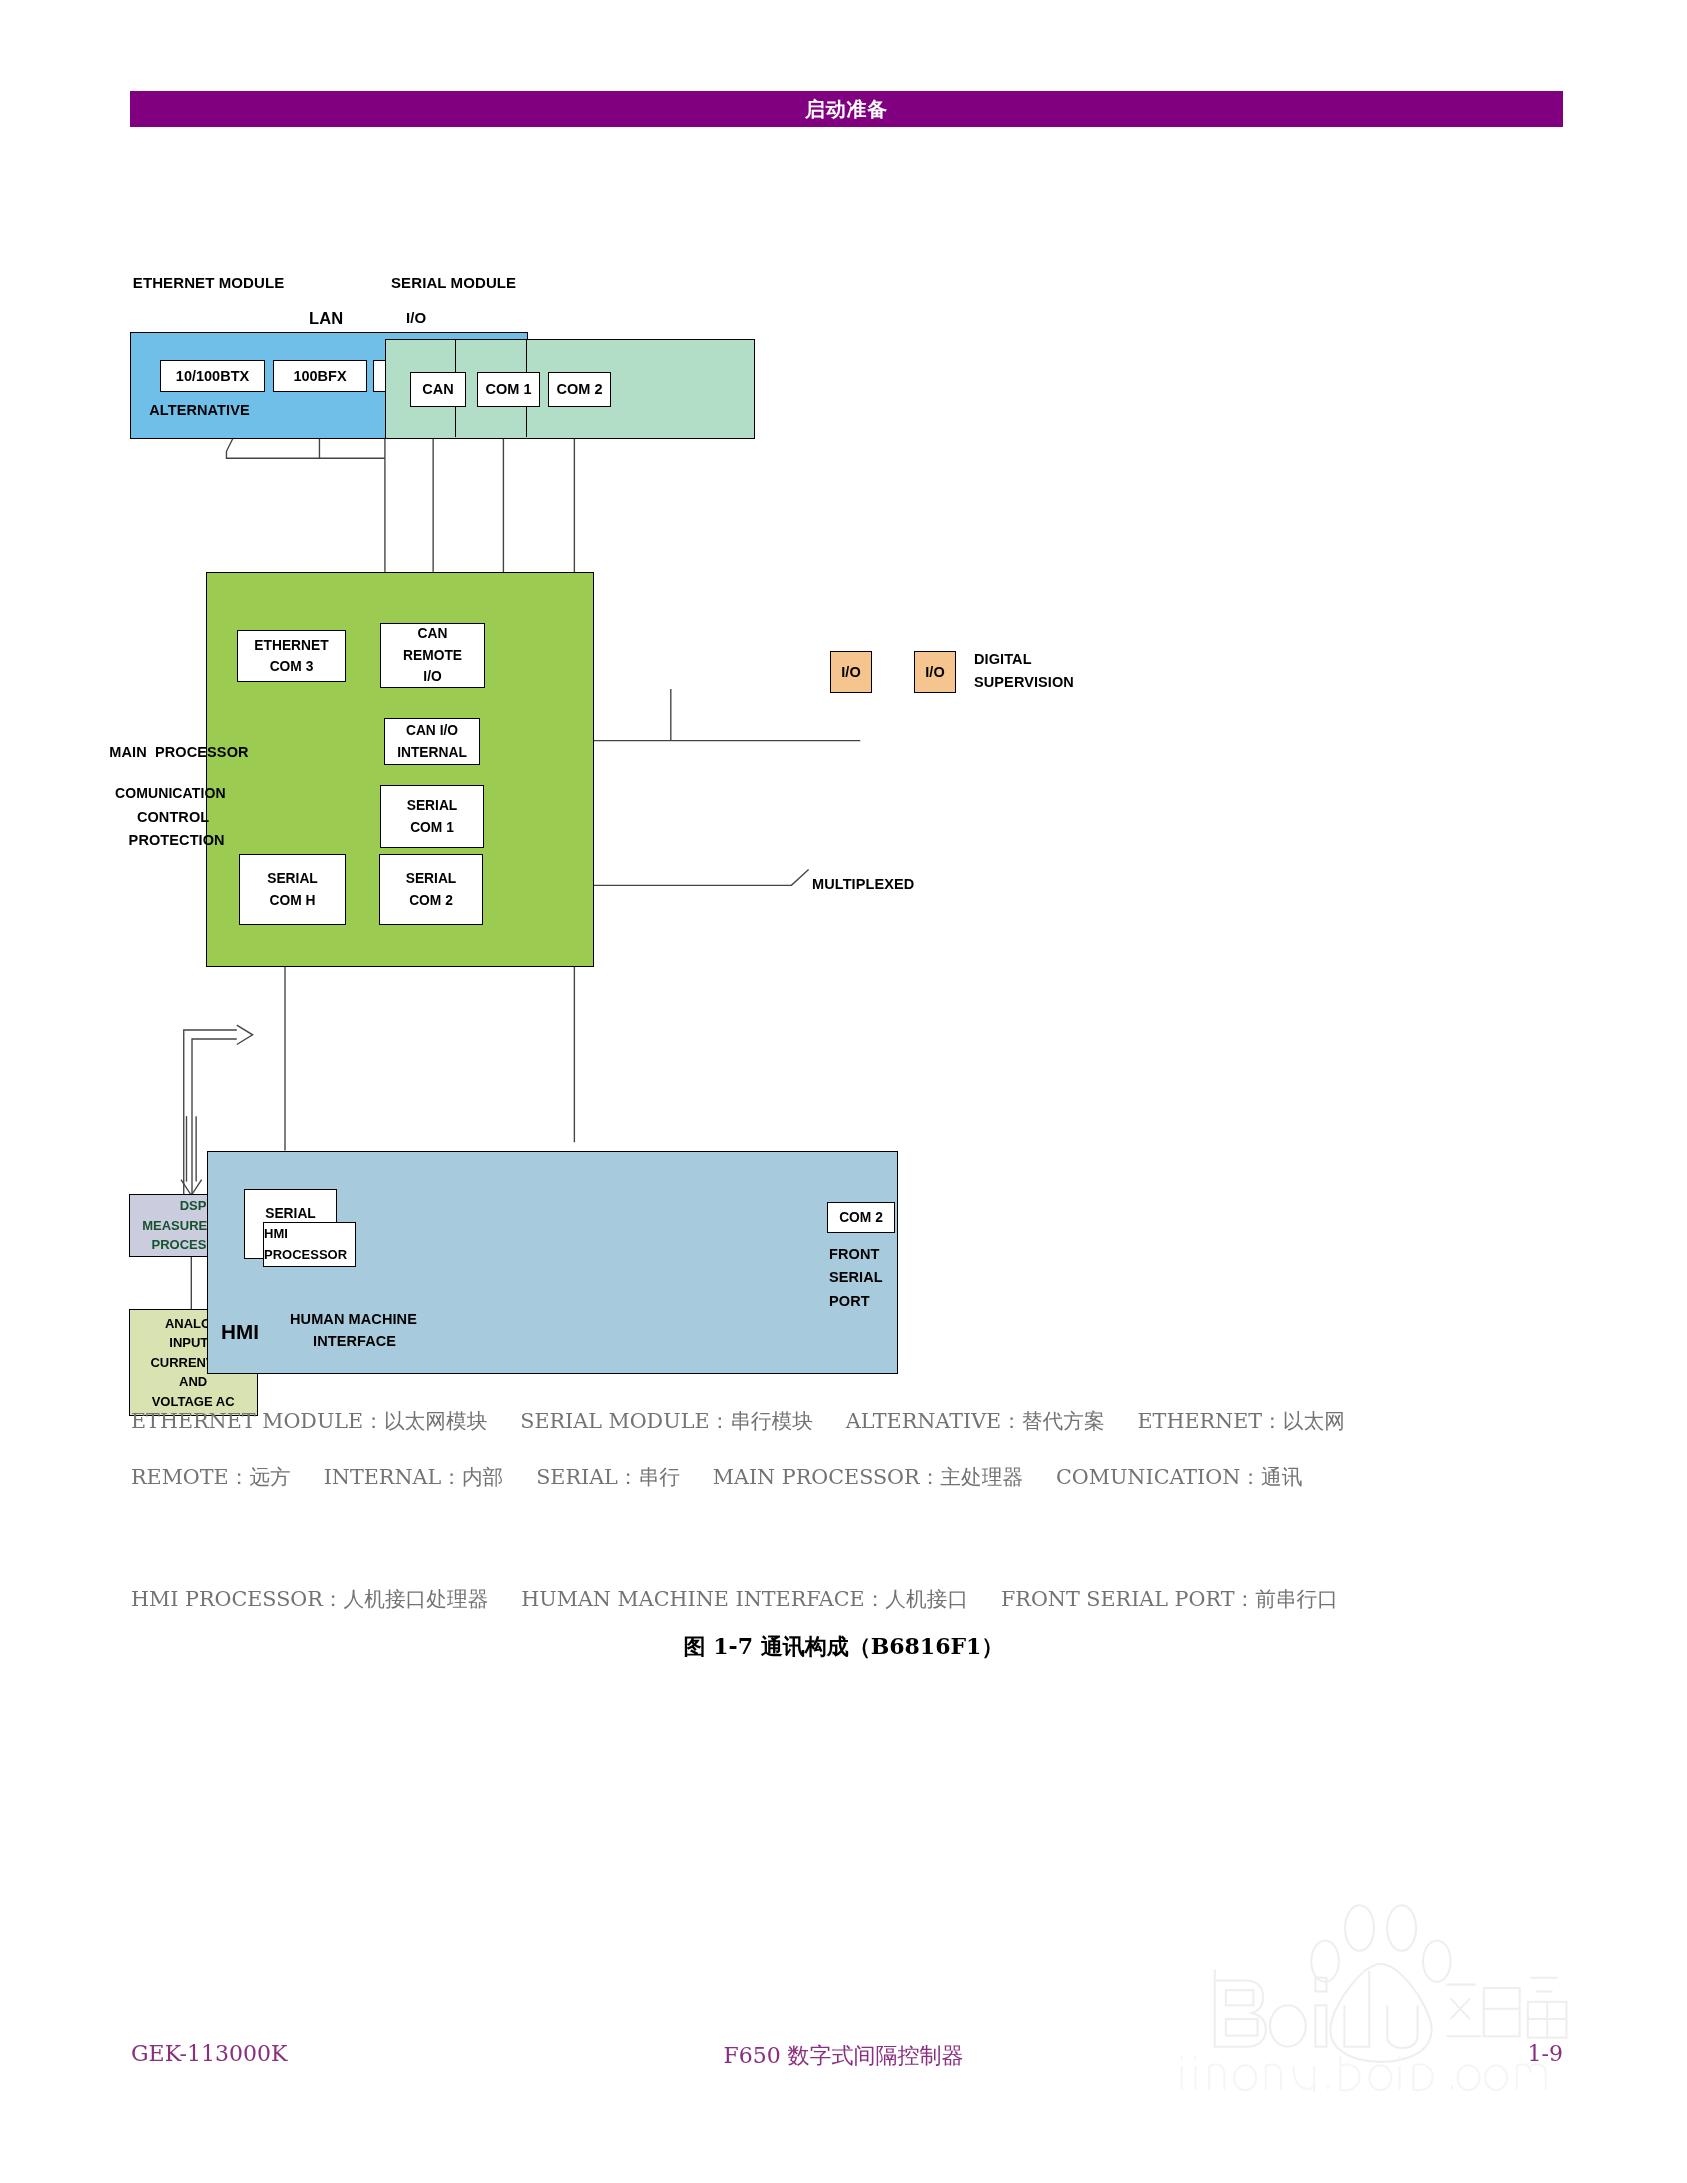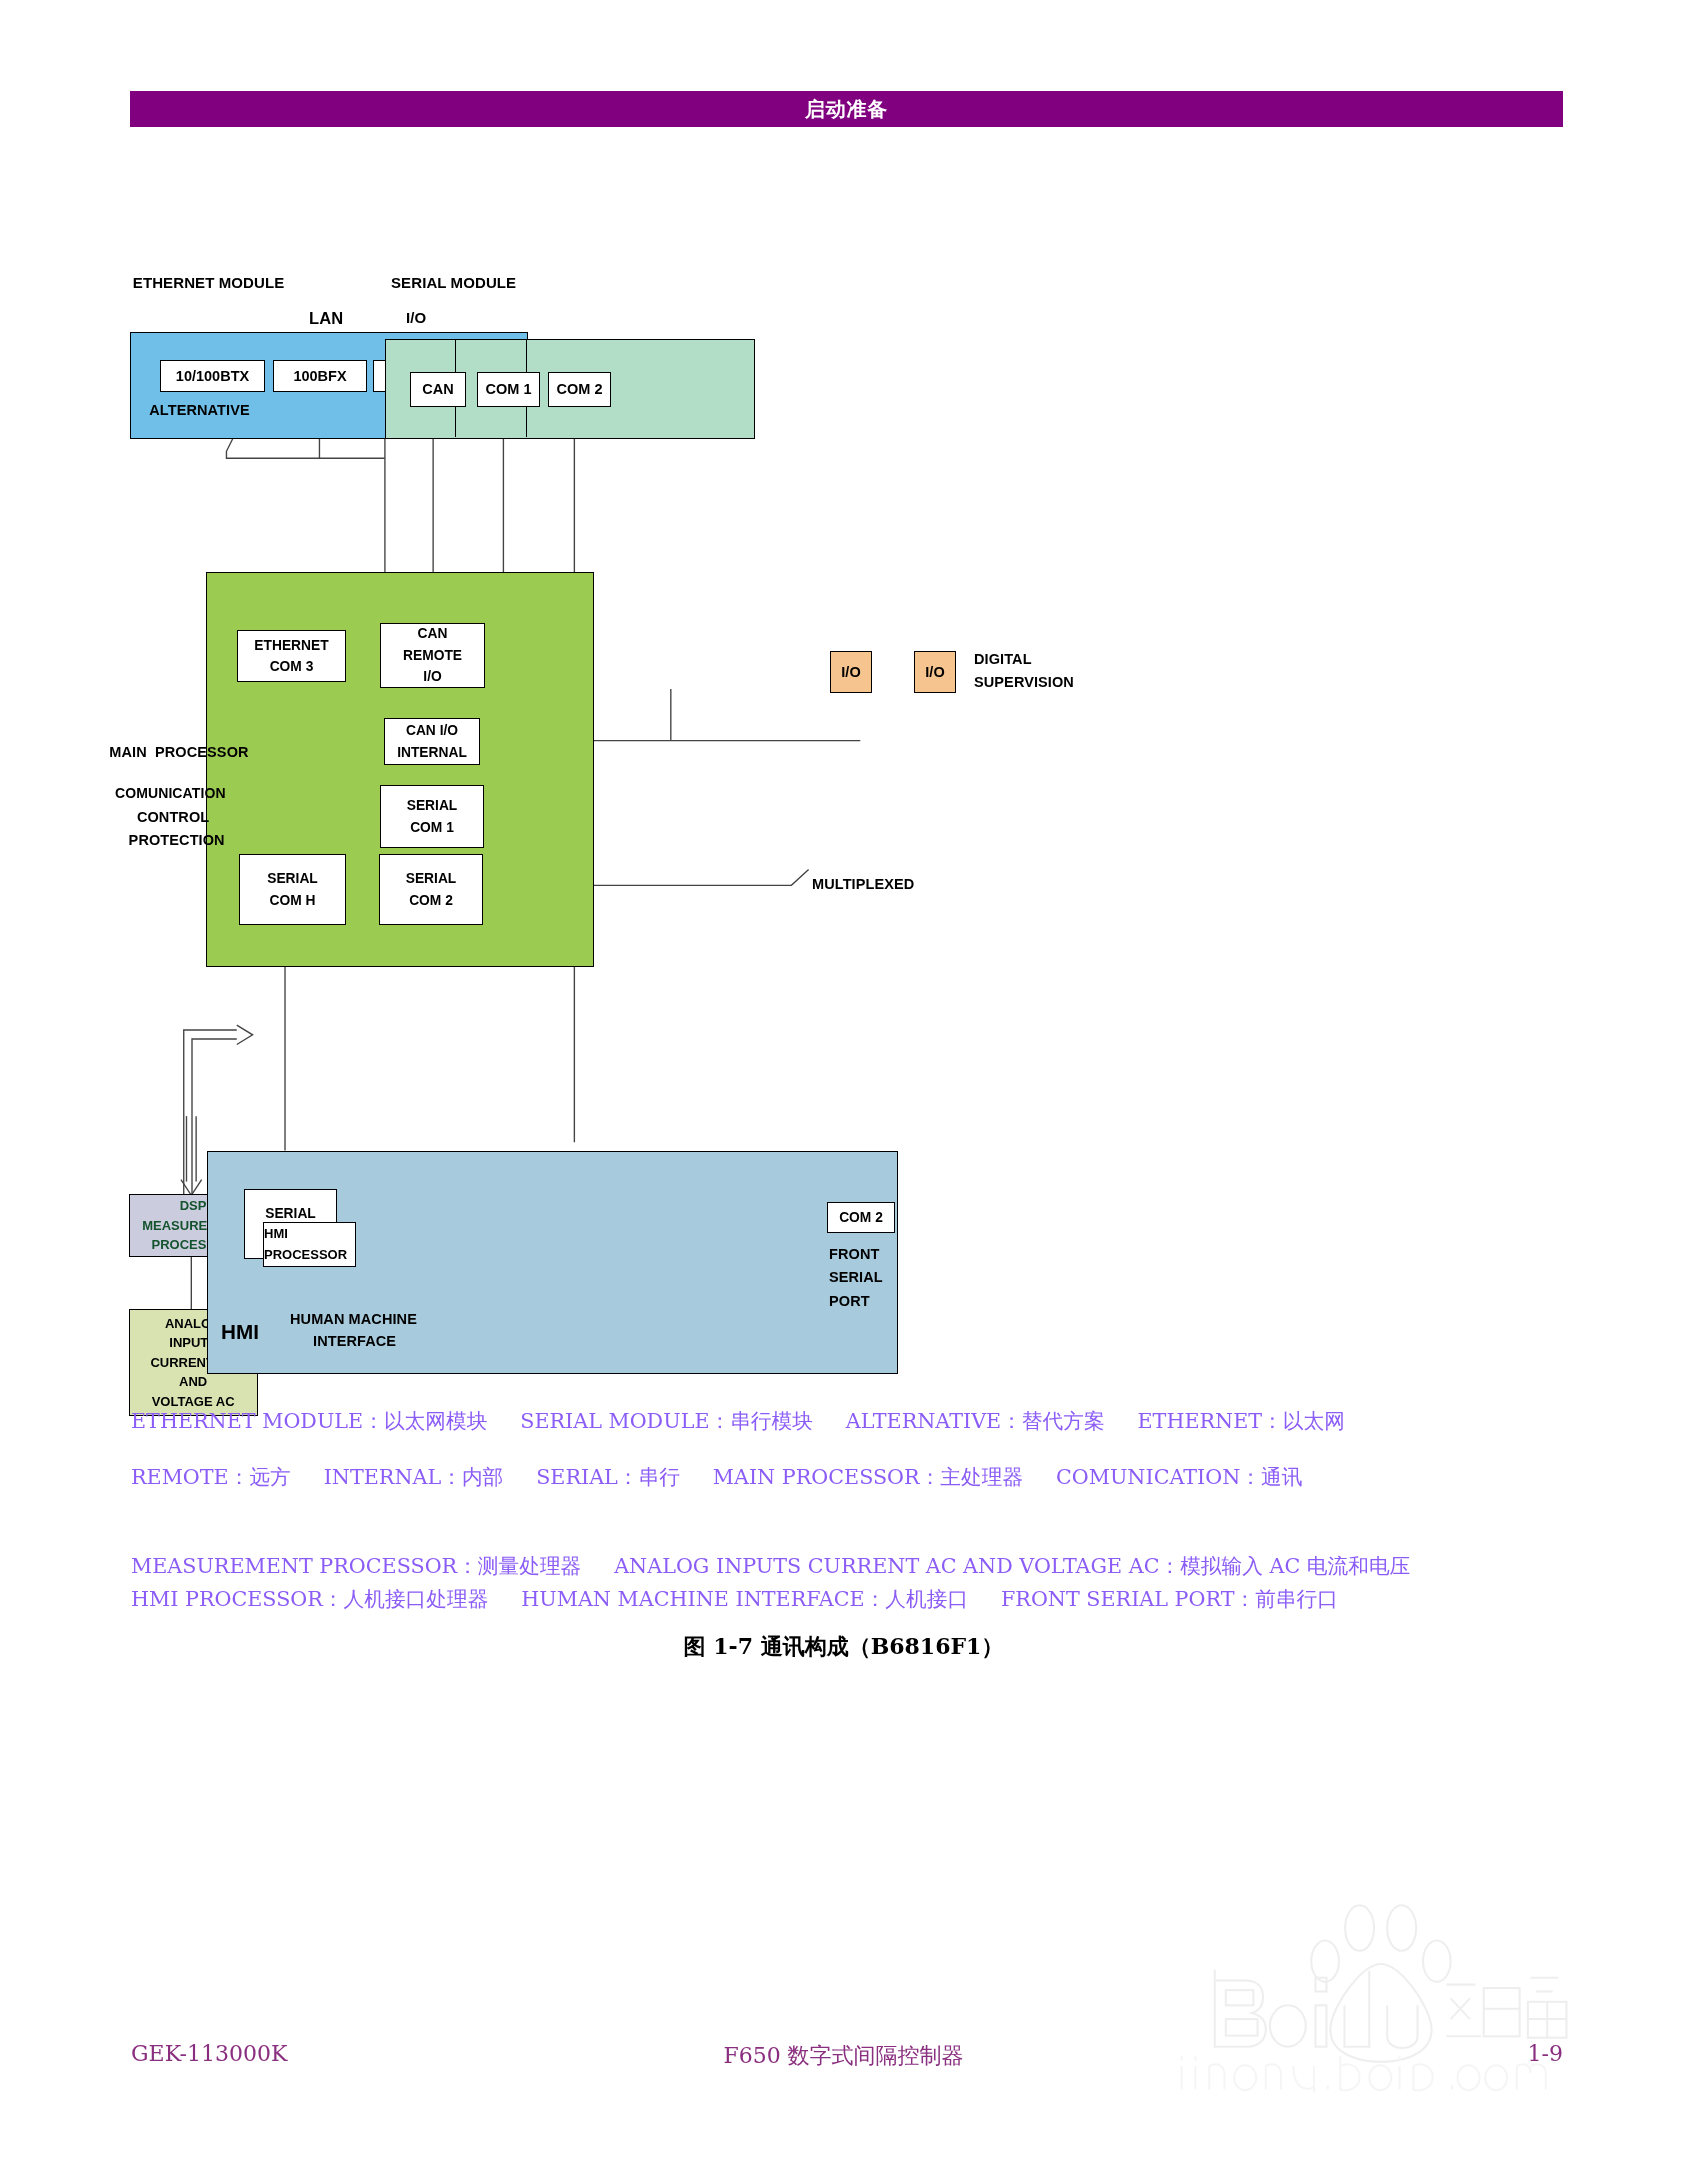--- a/index.html
+++ b/index.html
@@ -38,21 +38,21 @@
   .box-analog{position:absolute;background:#d9e3b2;border:1.4px solid #000;
     display:flex;flex-direction:column;align-items:center;justify-content:center;
     font-family:"Liberation Sans",sans-serif;font-weight:700;color:#000;line-height:1.5;}
   .box-io{position:absolute;background:#f5c48f;border:1.4px solid #000;
     display:flex;align-items:center;justify-content:center;
     font-family:"Liberation Sans",sans-serif;font-weight:700;color:#000;}
   .divline{position:absolute;background:#000;}
 
   
   .gloss{position:absolute;left:131px;width:1461px;
-    font-family:"DejaVu Serif","Liberation Serif",serif;font-size:20.7px;color:#8b5cf6;white-space:pre;}
+    font-family:"DejaVu Serif","Liberation Serif",serif;font-size:20.7px;color:#737373;white-space:pre;}
   .caption{position:absolute;left:0;top:1632px;width:1687px;text-align:center;
     font-family:"DejaVu Serif","Liberation Serif",serif;font-weight:700;font-size:22px;color:#000;}
 
   
   #wm{position:absolute;left:1172px;top:1888px;width:400px;height:207px;opacity:.30;pointer-events:none;}
 
   
   .foot{position:absolute;top:2041px;font-family:"DejaVu Serif","Liberation Serif",serif;
     font-size:22px;color:#8a2f7f;}
   .foot-left{left:131px;}
@@ -225,21 +225,20 @@
       <span>COM 2</span>
     </div>
     <div class="dlabel" style="left:699px;top:943px;font-size:14.5px;">FRONT</div>
     <div class="dlabel" style="left:699px;top:966px;font-size:14.5px;">SERIAL</div>
     <div class="dlabel" style="left:699px;top:990px;font-size:14.5px;">PORT</div>
 
   </div>
 
   <div class="gloss" style="top:1407px;">ETHERNET MODULE：以太网模块     SERIAL MODULE：串行模块     ALTERNATIVE：替代方案     ETHERNET：以太网</div>
   <div class="gloss" style="top:1456px;margin-top:7px;">REMOTE：远方     INTERNAL：内部     SERIAL：串行     MAIN PROCESSOR：主处理器     COMUNICATION：通讯</div>
-  <div class="gloss" style="top:1552px;">MEASUREMENT PROCESSOR：测量处理器     ANALOG INPUTS CURRENT AC AND VOLTAGE AC：模拟输入 AC 电流和电压</div>
   <div class="gloss" style="top:1585px;">HMI PROCESSOR：人机接口处理器     HUMAN MACHINE INTERFACE：人机接口     FRONT SERIAL PORT：前串行口</div>
 
   <div class="caption">图 1-7 通讯构成（B6816F1）</div>
 
   <div id="wm">
     <svg width="400" height="207" viewBox="0 0 580 300">
       <g fill="none" stroke="#c9c9c9" stroke-width="3">
 
         <ellipse cx="272" cy="58" rx="21" ry="33"></ellipse>
         <ellipse cx="333" cy="58" rx="21" ry="33"></ellipse>

